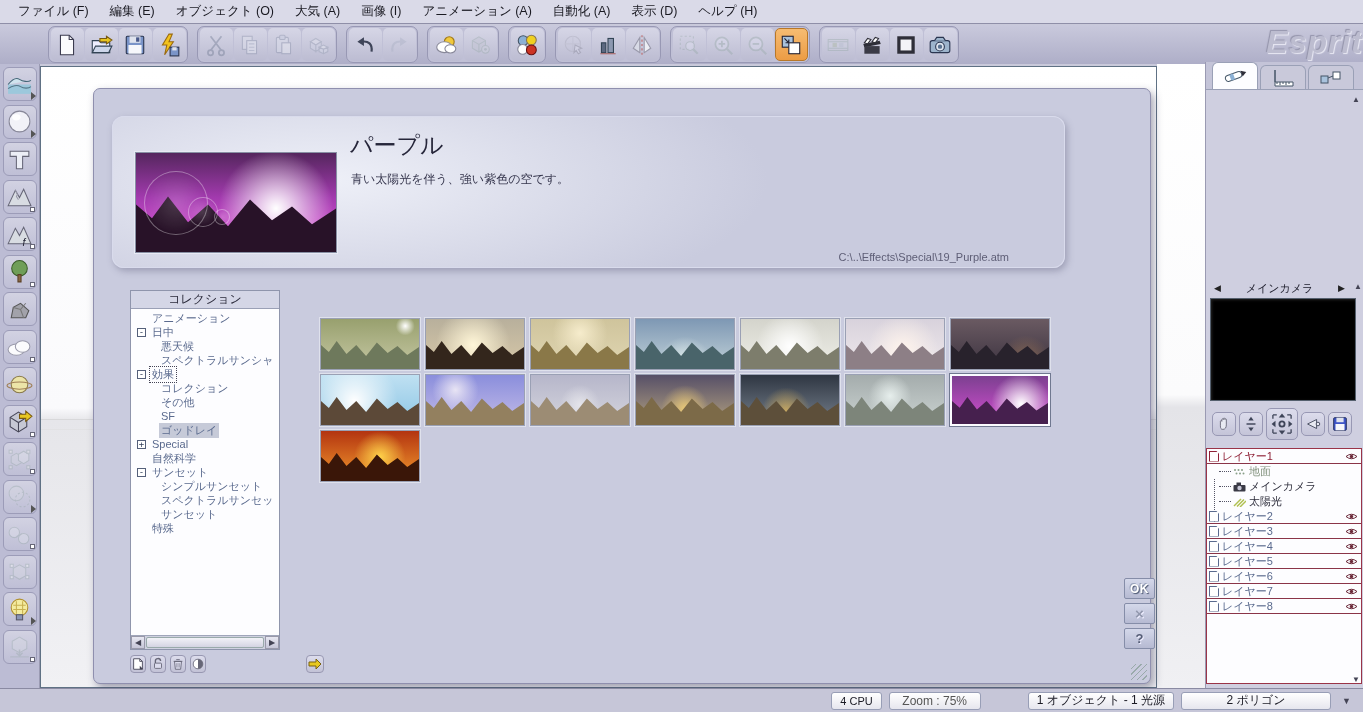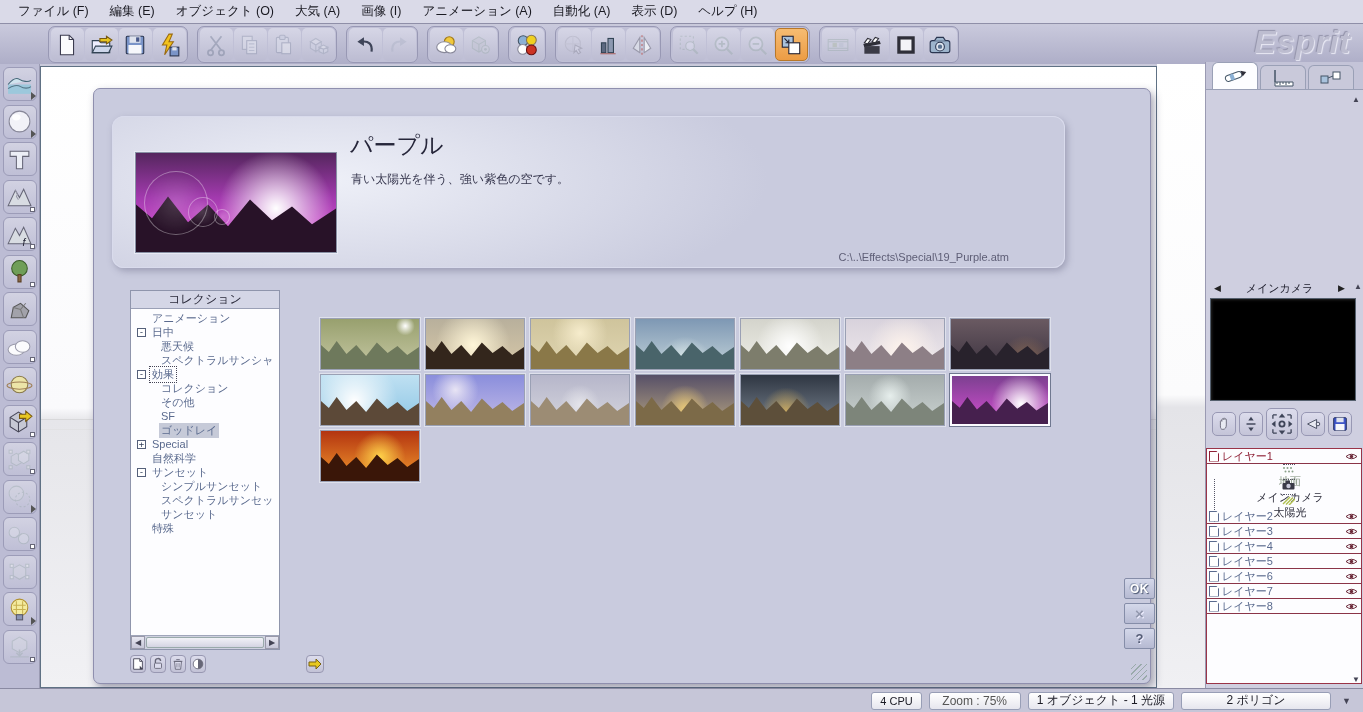--- a/index.html
+++ b/index.html
@@ -16,21 +16,21 @@
   
   .toolbar{position:absolute;left:0;top:25px;right:0;height:39px;
     background:linear-gradient(#c9c9dc,#aeaec8);display:flex;align-items:center;
     padding-left:48px;gap:9px;}
   .tgroup{display:flex;background:#c0c0d6;border:1px solid #9898b4;border-radius:7px;padding:1px;}
   .tbtn{width:33px;height:33px;border-radius:5px;margin:0 0.5px;
     background:linear-gradient(#d6d6e6,#bcbcd2);display:flex;align-items:center;justify-content:center;}
   .tbtn svg{width:24px;height:24px;}
   .tbtn.disabled svg{opacity:.42;}
   .tbtn.highlighted{background:linear-gradient(#f6bc72,#ec9c44);border:1px solid #b87828;}
-  .logo{position:absolute;right:12px;top:24px;font-size:32px;font-weight:bold;font-style:italic;
+  .logo{position:absolute;right:0;top:24px;font-size:32px;font-weight:bold;font-style:italic;
     color:#bdbdd0;text-shadow:1px 1px 1px #e9e9f4,-1px -1px 1px #9595ac;letter-spacing:1px;}
 
   
   .sidebar{position:absolute;left:0;top:64px;width:40px;height:624px;background:#bcbcd4;
     border-right:1px solid #9a9ab2;display:flex;flex-direction:column;align-items:center;padding-top:3px;}
   .stool{width:34px;height:34px;margin-bottom:3.5px;border-radius:6px;position:relative;
     background:linear-gradient(#d2d2e2,#bfbfd6);border:1px solid #9c9cb8;
     display:flex;align-items:center;justify-content:center;flex:none;}
   .stool svg{width:27px;height:27px;}
   .stool.disabled svg{opacity:.4;}
@@ -143,40 +143,40 @@
   .camtool.big svg{width:26px;height:26px;}
   .layers{position:absolute;left:0px;top:386px;width:156px;height:236px;background:#fdfdff;
     border:1px solid #9a3448;font-size:11px;overflow:hidden;}
   .lrow{height:15px;display:flex;align-items:center;border-bottom:1px solid #8a3448;position:relative;
     color:#5a6a8e;padding-left:2px;}
   .lrow.active{color:#8e2036;}
   .pg{width:10px;height:11px;border:1px solid #5a6a8e;background:#fff;margin-right:3px;flex:none;
     clip-path:polygon(0 0,70% 0,100% 30%,100% 100%,0 100%);}
   .lrow.active .pg{border-color:#8e2036;}
   .eye{position:absolute;right:3px;top:3px;}
-  .crow{height:15px;display:flex;align-items:center;color:#2e2e3c;padding-left:12px;position:relative;flex-direction:column;}
+  .crow{height:15px;display:flex;align-items:center;color:#2e2e3c;padding-left:12px;position:relative;}
   .crow .conn{width:12px;border-top:1px dotted #556;margin-right:2px;flex:none;}
   .crow .cico{margin-right:3px;flex:none;display:flex;}
   .crow.dim{color:#7f8f7a;}
   .vline{position:absolute;left:7px;top:15px;width:1px;height:45px;border-left:1px dotted #556;}
   .r-down{position:absolute;right:3px;bottom:4px;font-size:8px;color:#445;}
 
   
   .gap-strip{position:absolute;left:1157px;top:64px;width:48px;height:624px;
     background:linear-gradient(#ffffff 0%,#fbfbfc 53%,#e4e4e8 55%,#f0f0f3 100%);}
 
   
   .statusbar{position:absolute;left:0;bottom:0;right:0;height:24px;background:#c6c6d8;
     border-top:1px solid #8a8aa2;display:flex;align-items:center;justify-content:flex-end;
     gap:7px;padding-right:8px;font-size:12px;}
   .stbtn{height:18px;background:linear-gradient(#ffffff,#e6e6ee);border:1px solid #989eb6;
     border-radius:3px;display:flex;align-items:center;justify-content:center;color:#1a1a24;padding:0 8px;}
   .st-cpu{min-width:44px;font-size:11px;}
   .st-zoom{min-width:92px;color:#555;}
-  .st-obj{min-width:138px;}
+  .st-obj{min-width:138px;margin-left:40px;}
   .st-poly{min-width:150px;}
   .st-drop{font-size:9px;color:#445;padding:0 4px;}
 </style>
 </head>
 <body>
 
 <div class="menubar">
     <span class="menu-item">ファイル (F)</span>
     <span class="menu-item">編集 (E)</span>
     <span class="menu-item">オブジェクト (O)</span>

